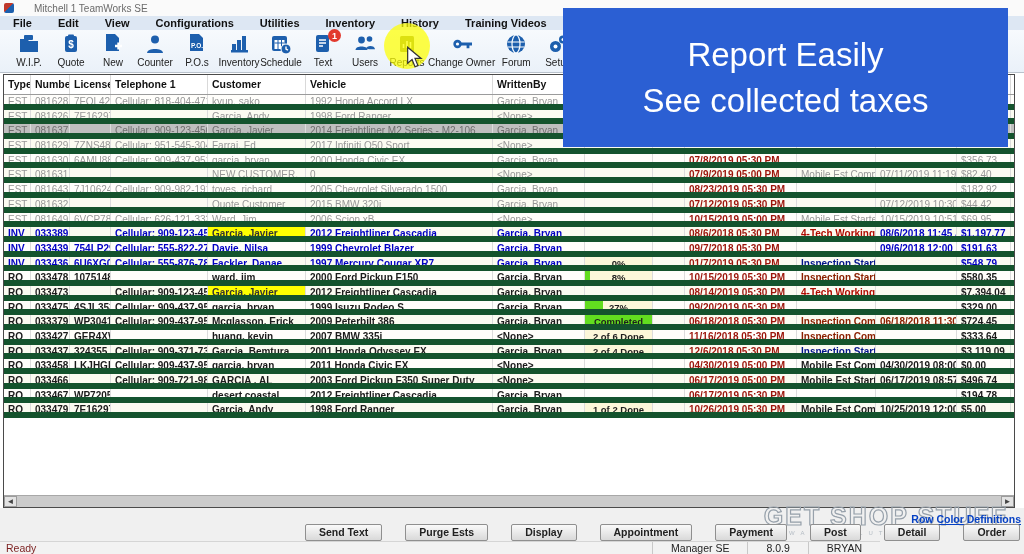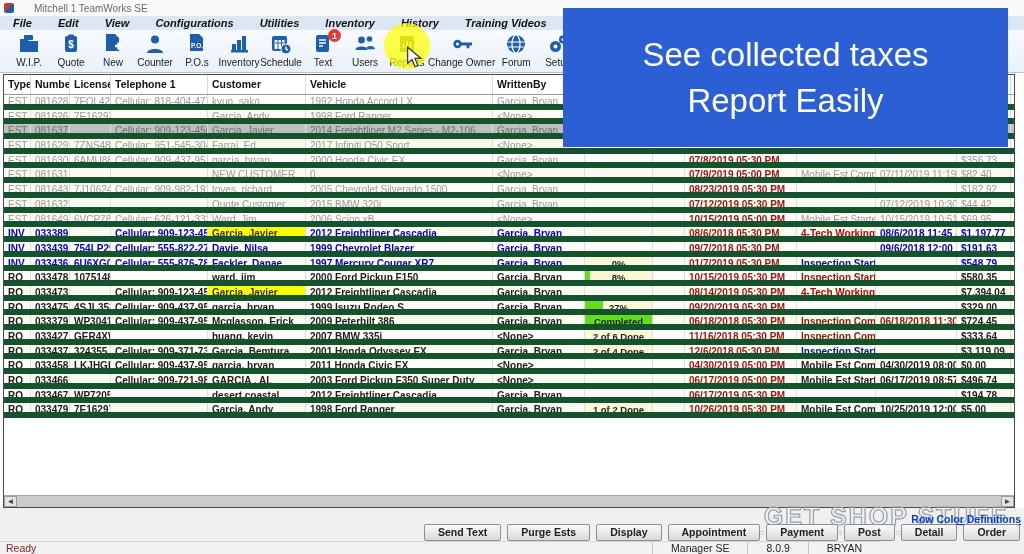--- a/index.html
+++ b/index.html
@@ -9,21 +9,21 @@
     background:#ffffff; font-family:"Liberation Sans", sans-serif; color:#222;
   }
   
   .titlebar { position:absolute; left:0; top:0; width:1024px; height:16px;
     background:#fafafa; display:flex; align-items:center; gap:20px; padding-left:4px;
     font-size:10px; color:#6a6a6a; }
   .appicon { width:10px; height:10px; background:linear-gradient(135deg,#c0392b 0 50%,#1d5fad 50% 100%); border-radius:2px; }
   
   .menubar { position:absolute; left:0; top:16px; width:1024px; height:14px;
     background:#dde7f3; display:flex; align-items:center; font-size:11px; font-weight:700; color:#111; }
-  .menu-item { padding:2px 13px; height:100%; display:flex; align-items:center; cursor:default;font-style:italic; }
+  .menu-item { padding:2px 13px; height:100%; display:flex; align-items:center; cursor:default; }
   
   .toolbar { position:absolute; left:0; top:30px; width:1024px; height:43px;
     background:linear-gradient(#f7fafd,#eaf1f9); border-bottom:1px solid #b9c2cc;
     display:flex; align-items:flex-start; padding-left:8px; }
   .tsep { width:1px; height:38px; margin:2px 5px 0 5px; border-left:1px dotted #9aa3ad; }
   .tbtn { position:relative; min-width:42px; height:42px; display:flex; flex-direction:column;
     align-items:center; justify-content:flex-start; padding-top:2px; font-size:10px; color:#222; }
   .tbtn .ticon { position:relative; width:24px; height:24px; display:flex; align-items:center; justify-content:center; }
   .tbtn svg { width:22px; height:22px; }
   .tlabel { white-space:nowrap; line-height:13px; }
@@ -69,21 +69,21 @@
   
   .footer-zone { position:absolute; left:0; top:508px; width:1024px; height:46px; background:#f0f0f0; }
   .watermark { position:absolute; left:668px; top:-6px; width:340px; text-align:right;
     font-size:25px; font-weight:800; letter-spacing:2px; color:transparent;
     -webkit-text-stroke:1.2px #97a1ab; }
   .watermark2 { position:absolute; left:668px; top:22px; width:340px; text-align:center;
     font-size:6px; letter-spacing:6px; color:#b4bcc4; }
   .rowcolor-link { position:absolute; right:3px; top:5px; font-size:10.5px; font-weight:700;
     color:#0540c4; text-decoration:underline; cursor:pointer; }
   .btnrow { position:absolute; left:0; right:0; top:15px; height:18px;
-    display:flex; justify-content:flex-end; align-items:center; gap:6px; padding-right:4px; }
+    display:flex; justify-content:flex-end; align-items:center; gap:23px; padding-right:4px; }
   .fbtn { height:17px; padding:0 13px; font-family:"Liberation Sans",sans-serif;
     font-size:10.5px; font-weight:700; color:#222; background:linear-gradient(#fafafa,#d9d9d9);
     border:1px solid #8f8f8f; border-radius:2px; }
   .statusbar { position:absolute; left:0; top:33px; width:880px; height:13px; background:#f2f2f2;
     border-top:1px solid #d5d5d5; display:flex; align-items:center; font-size:10.5px; }
   .status-left { color:#7b1f1f; padding-left:6px; flex:1; }
   .status-seg { border-left:1px solid #c8c8c8; padding:0 18px; height:100%; display:flex; align-items:center; color:#222; }
 </style>
 </head>
 <body>
@@ -651,17 +651,17 @@
       </div>
     <div class="statusbar">
       <span class="status-left">Ready</span>
       <span class="status-seg">Manager SE</span>
       <span class="status-seg">8.0.9</span>
       <span class="status-seg">BRYAN</span>
     </div>
   </div>
 
   <div class="banner" style="background: rgb(43, 95, 211); color: rgb(255, 255, 255);">
+    <span>Report Easily</span>
     <span>See collected taxes</span>
-    <span>Report Easily</span>
   </div>
 
 </div>
 
 </body></html>

